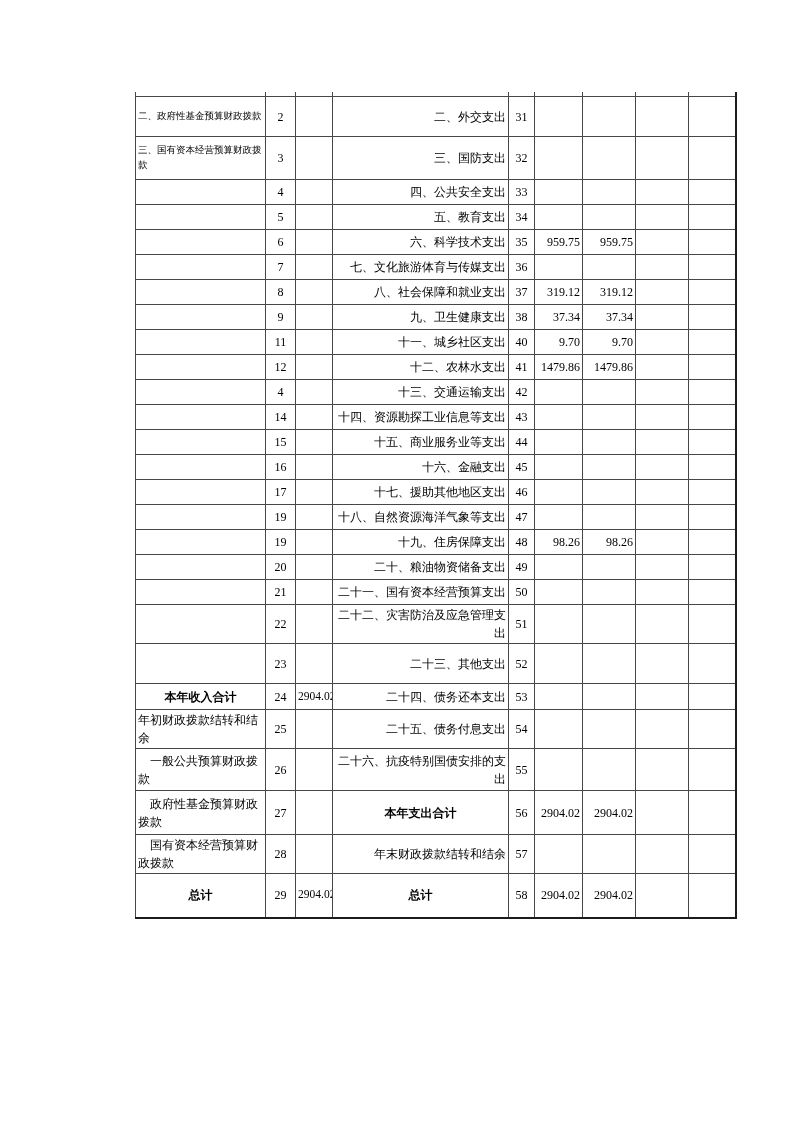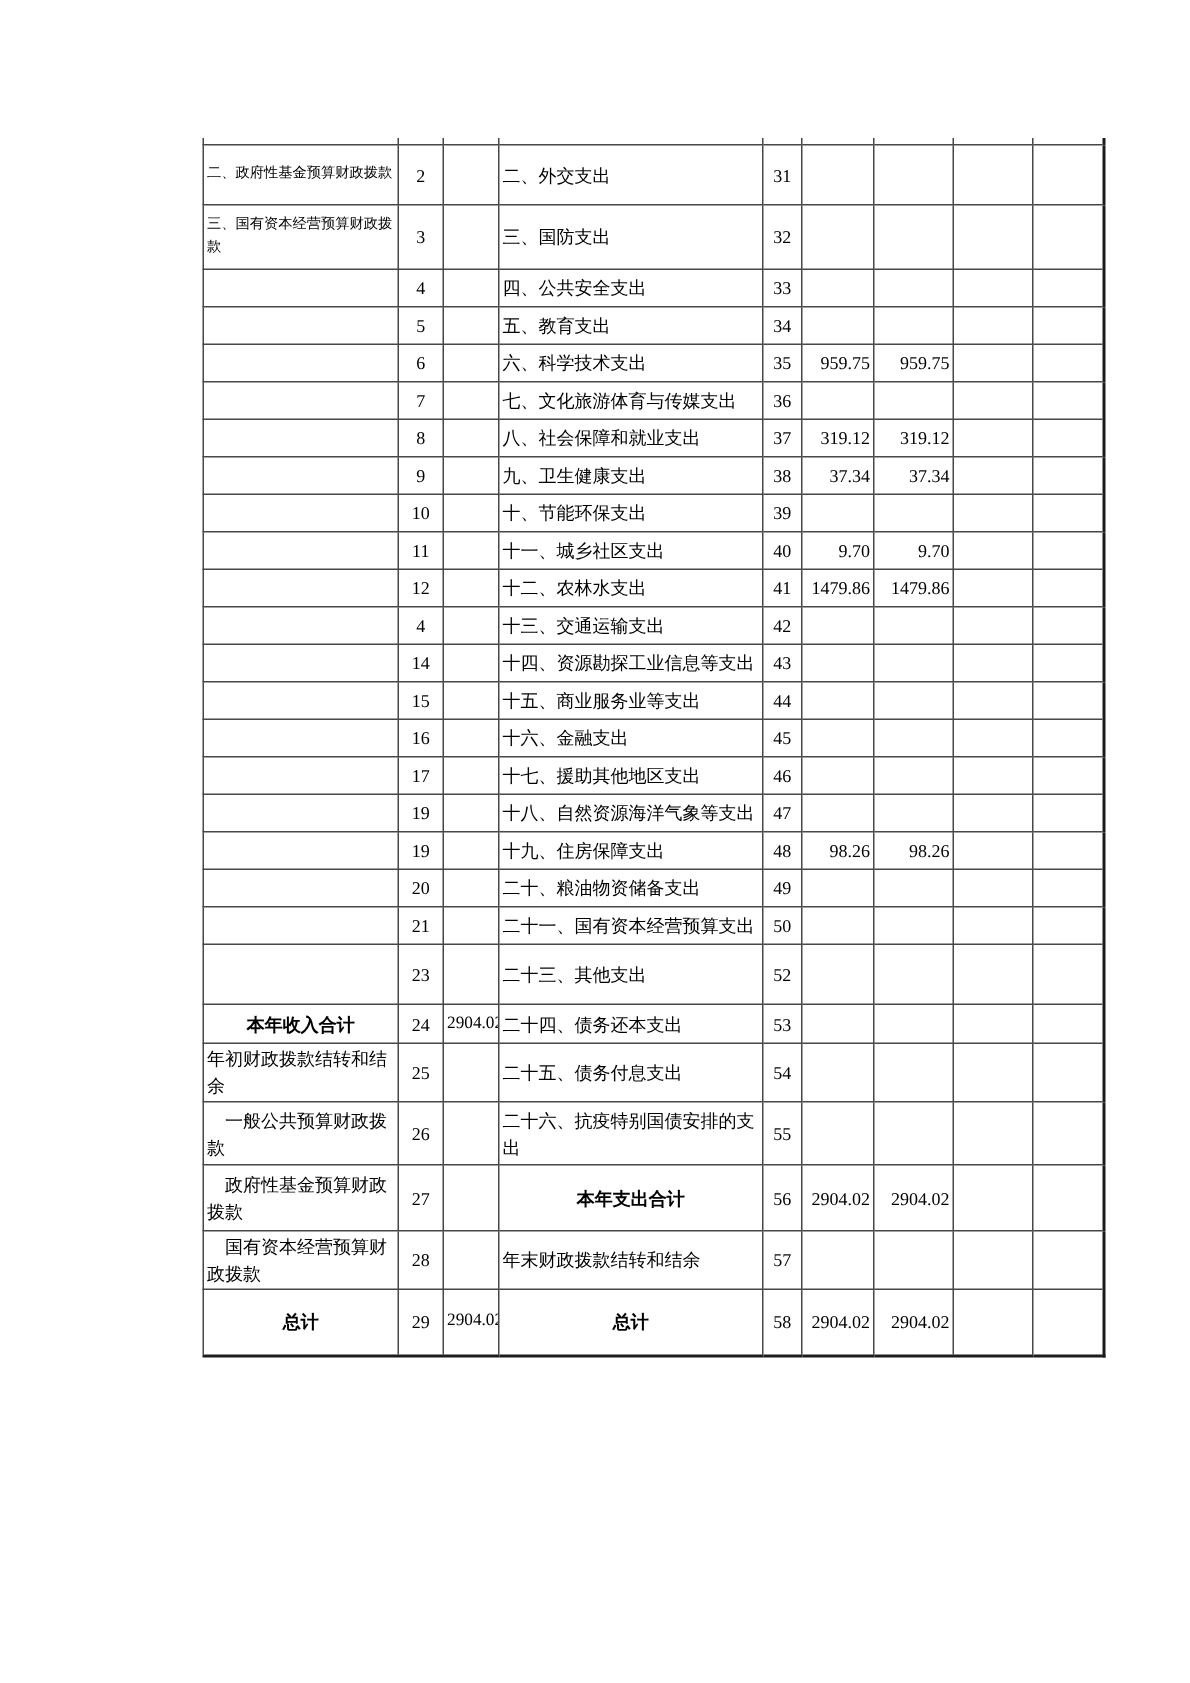--- a/index.html
+++ b/index.html
@@ -63,21 +63,21 @@
   td.cA { text-align: left; padding: 1px 2px 1px 2px; }
   td.cA.small { font-size: 9.5px; line-height: 1.55; }
   td.cB, td.cE { text-align: center; }
   td.cC {
     text-align: right;
     padding: 0 1px 0 0;
     font-size: 11.5px;
     word-break: break-all;
     line-height: 1.55;
   }
-  td.cD { text-align: left; padding: 1px 2px 1px 3px; }
+  td.cD { text-align: right; padding: 1px 2px 1px 3px; }
   td.cF, td.cG { text-align: right; padding: 1px 3px 1px 1px; }
   td.bold-center { text-align: center; font-weight: bold; }
 
   
   tbody tr          { height: 25px; }
   tbody tr:nth-child(1)  { height: 4px; }
   tbody tr:nth-child(2)  { height: 40px; }
   tbody tr:nth-child(3)  { height: 43px; }
   tbody tr:nth-child(22) { height: 40px; }
   tbody tr:nth-child(23) { height: 26px; }
@@ -200,31 +200,20 @@
             <td class="cC"></td>
             <td class="cD">九、卫生健康支出</td>
             <td class="cE">38</td>
             <td class="cF">37.34</td>
             <td class="cG">37.34</td>
             <td class="cH"></td>
             <td class="cI"></td>
           </tr>
           <tr>
             <td class="cA"></td>
-            <td class="cB">10</td>
-            <td class="cC"></td>
-            <td class="cD">十、节能环保支出</td>
-            <td class="cE">39</td>
-            <td class="cF"></td>
-            <td class="cG"></td>
-            <td class="cH"></td>
-            <td class="cI"></td>
-          </tr>
-          <tr>
-            <td class="cA"></td>
             <td class="cB">11</td>
             <td class="cC"></td>
             <td class="cD">十一、城乡社区支出</td>
             <td class="cE">40</td>
             <td class="cF">9.70</td>
             <td class="cG">9.70</td>
             <td class="cH"></td>
             <td class="cI"></td>
           </tr>
           <tr>
@@ -325,20 +314,31 @@
             <td class="cG"></td>
             <td class="cH"></td>
             <td class="cI"></td>
           </tr>
           <tr>
             <td class="cA"></td>
             <td class="cB">21</td>
             <td class="cC"></td>
             <td class="cD">二十一、国有资本经营预算支出</td>
             <td class="cE">50</td>
+            <td class="cF"></td>
+            <td class="cG"></td>
+            <td class="cH"></td>
+            <td class="cI"></td>
+          </tr>
+          <tr>
+            <td class="cA"></td>
+            <td class="cB">22</td>
+            <td class="cC"></td>
+            <td class="cD">二十二、灾害防治及应急管理支出</td>
+            <td class="cE">51</td>
             <td class="cF"></td>
             <td class="cG"></td>
             <td class="cH"></td>
             <td class="cI"></td>
           </tr>
           <tr>
             <td class="cA"></td>
             <td class="cB">23</td>
             <td class="cC"></td>
             <td class="cD">二十三、其他支出</td>

